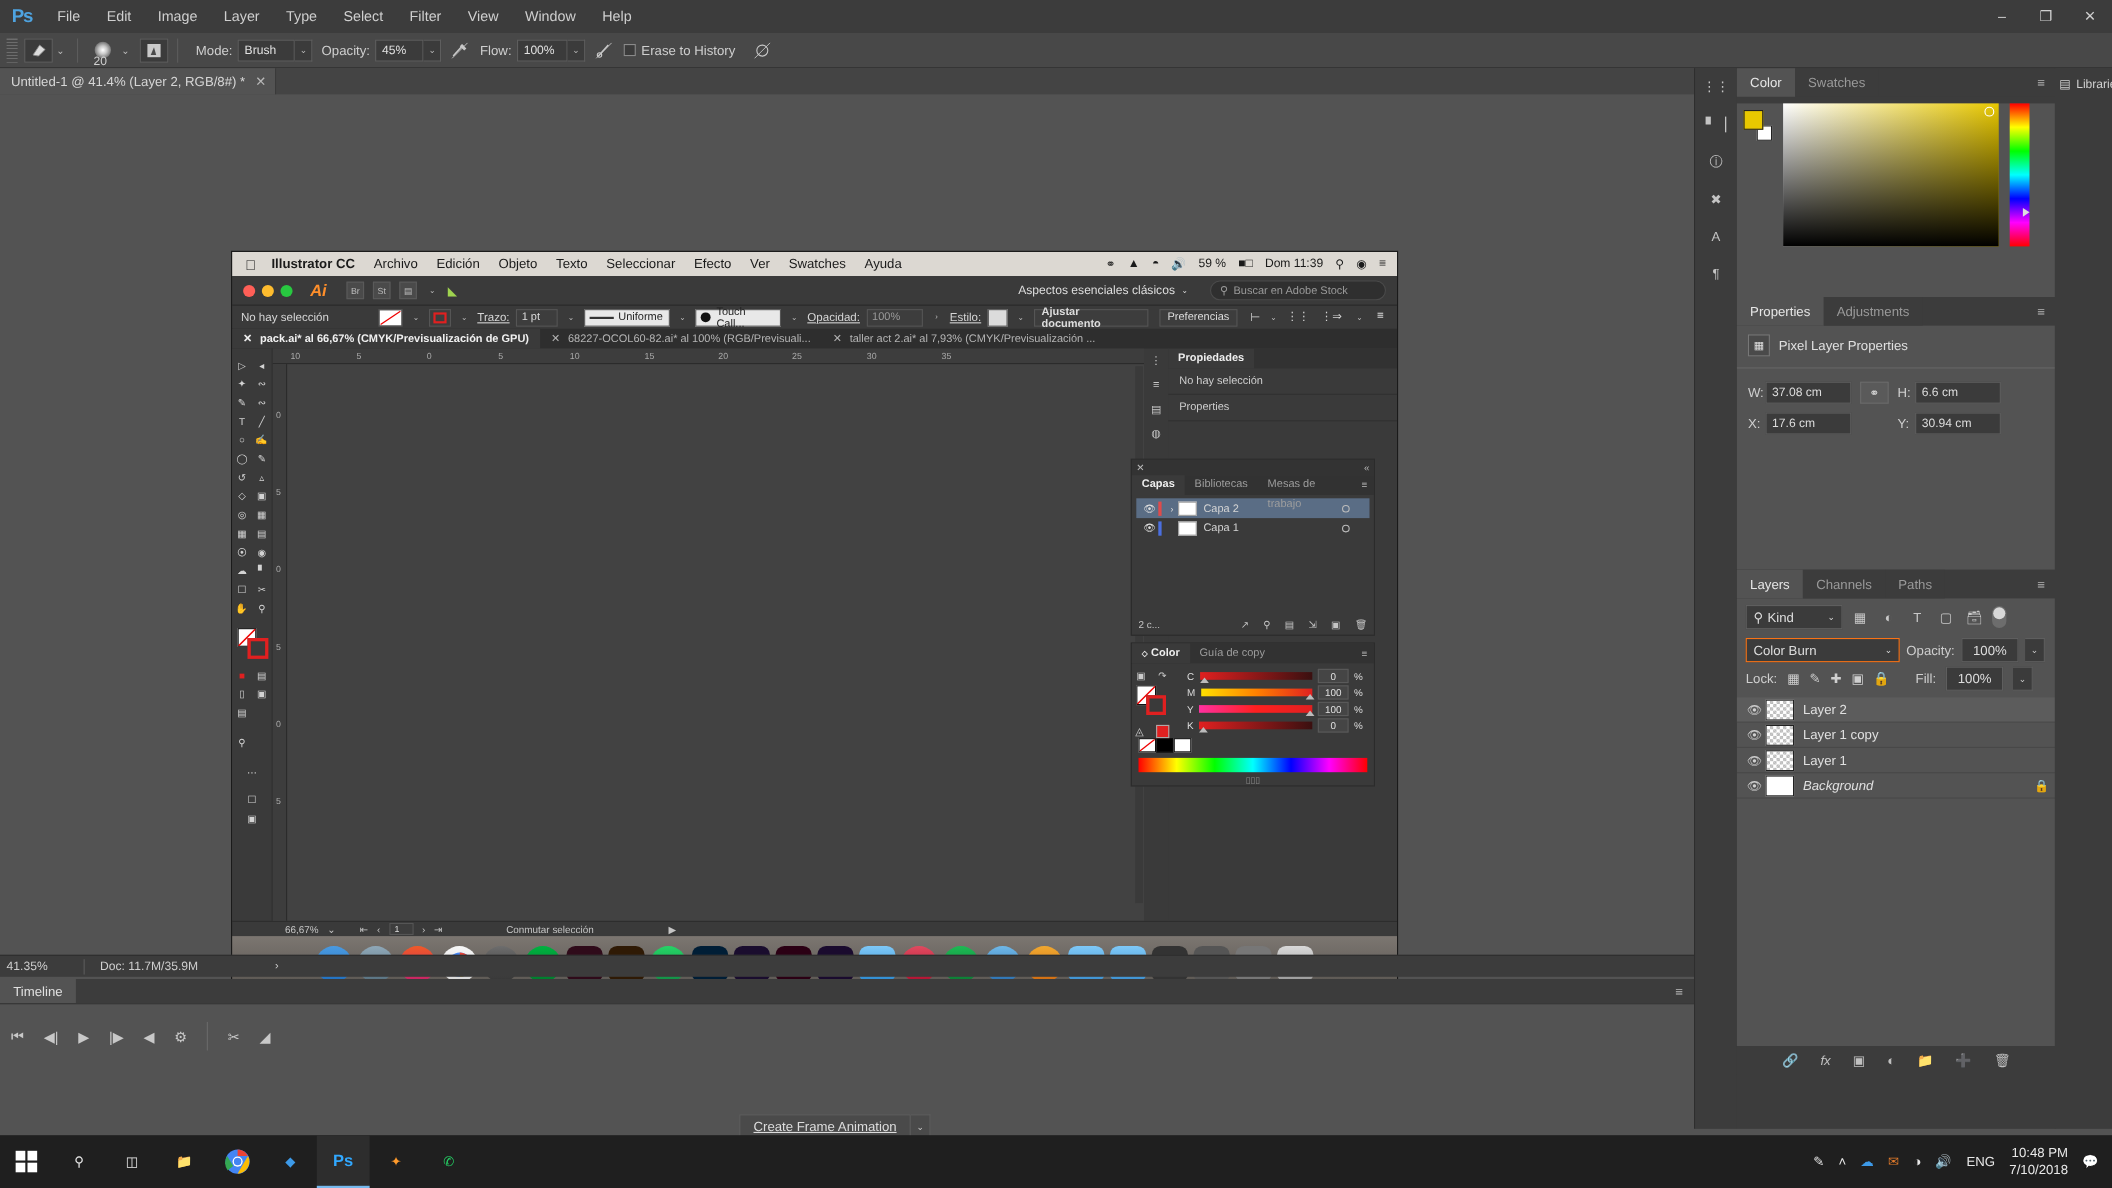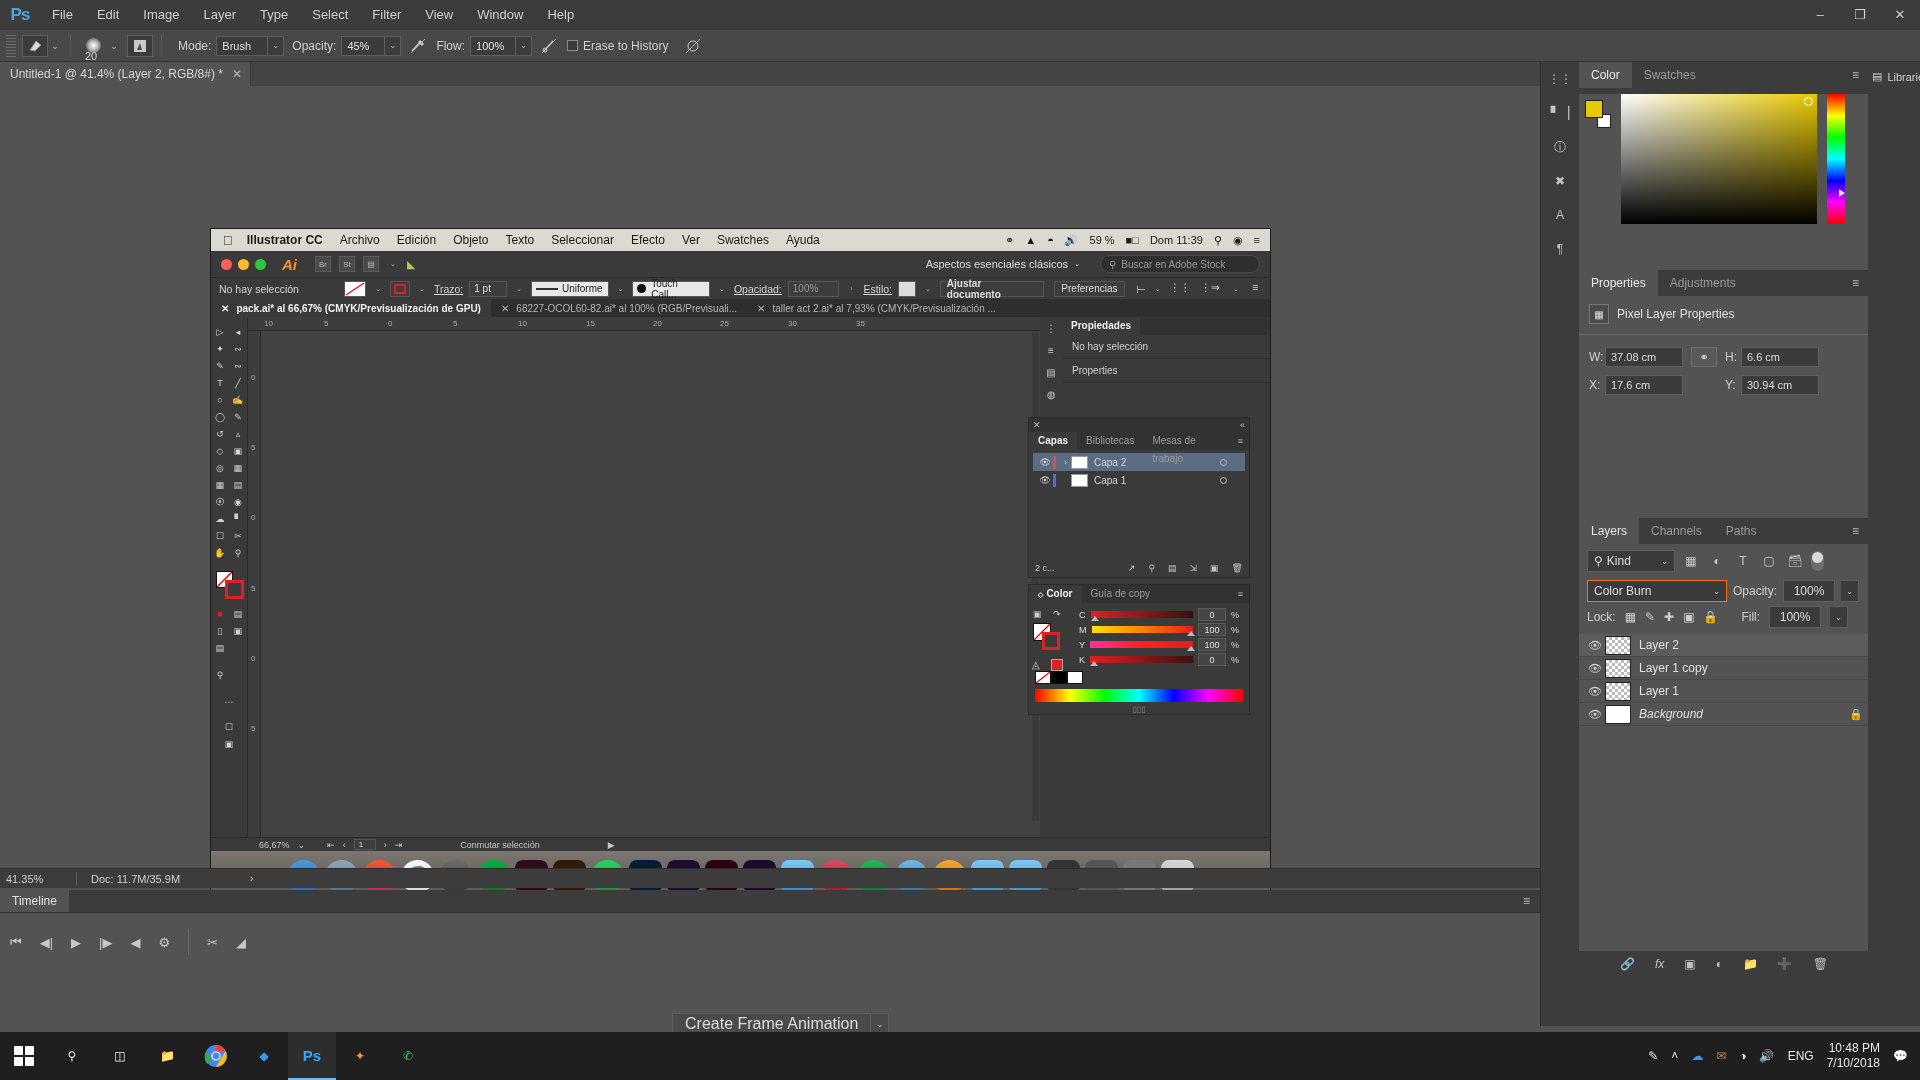--- a/index.html
+++ b/index.html
@@ -70,21 +70,21 @@
   
   .tl-panel { position:absolute; left:0; top:890px; width:1540px; height:150px; background:#3c3c3c; }
   .tl-head { height:22px; background:#3c3c3c; display:flex; align-items:center; }
   .tl-tab { background:#535353; height:22px; line-height:22px; padding:0 12px; font-size:12px; color:#e0e0e0;}
   .tl-menu { margin-left:auto; margin-right:10px; font-size:12px; color:#bbb;}
   .tl-body { position:relative; height:128px; background:#535353; border-top:1px solid #333;}
   .tl-controls { display:flex; align-items:center; gap:18px; padding:16px 0 0 10px; color:#c8c8c8; font-size:13px;}
   .tl-btn { cursor:default; }
   .tl-div { width:1px;height:26px;background:#6a6a6a;}
   .tl-create { position:absolute; left:672px; top:100px; display:flex;align-items:center; }
-  .tl-create .lbl { background:#4a4a4a;border:1px solid #5e5e5e;height:22px;line-height:20px;padding:0 12px;font-size:16px;color:#ddd;}
+  .tl-create .lbl { background:#4a4a4a;border:1px solid #5e5e5e;height:22px;line-height:20px;padding:0 12px;font-size:12px;color:#ddd;text-decoration:underline;}
   .tl-create .car { background:#4a4a4a;border:1px solid #5e5e5e;border-left:none;height:22px;width:18px;display:flex;align-items:center;justify-content:center;font-size:8px;color:#ccc;}
 
   
   .dock { position:absolute; right:0; top:62px; width:380px; height:964px; background:#3c3c3c; border-left:1px solid #2e2e2e;}
   .dock-railL { position:absolute; left:0; top:0; width:38px; height:100%; background:#3c3c3c; }
   .rail-ico { width:38px;height:34px;display:flex;align-items:center;justify-content:center;color:#c4c4c4;}
   .dock-col { position:absolute; left:38px; top:0; width:290px; height:100%; background:#3c3c3c;}
   .dock-railR { position:absolute; right:0; top:0; width:52px;height:100%; background:#3c3c3c;}
 
   .pnl-tabs { display:flex; height:26px; background:#3c3c3c; align-items:flex-end; }

